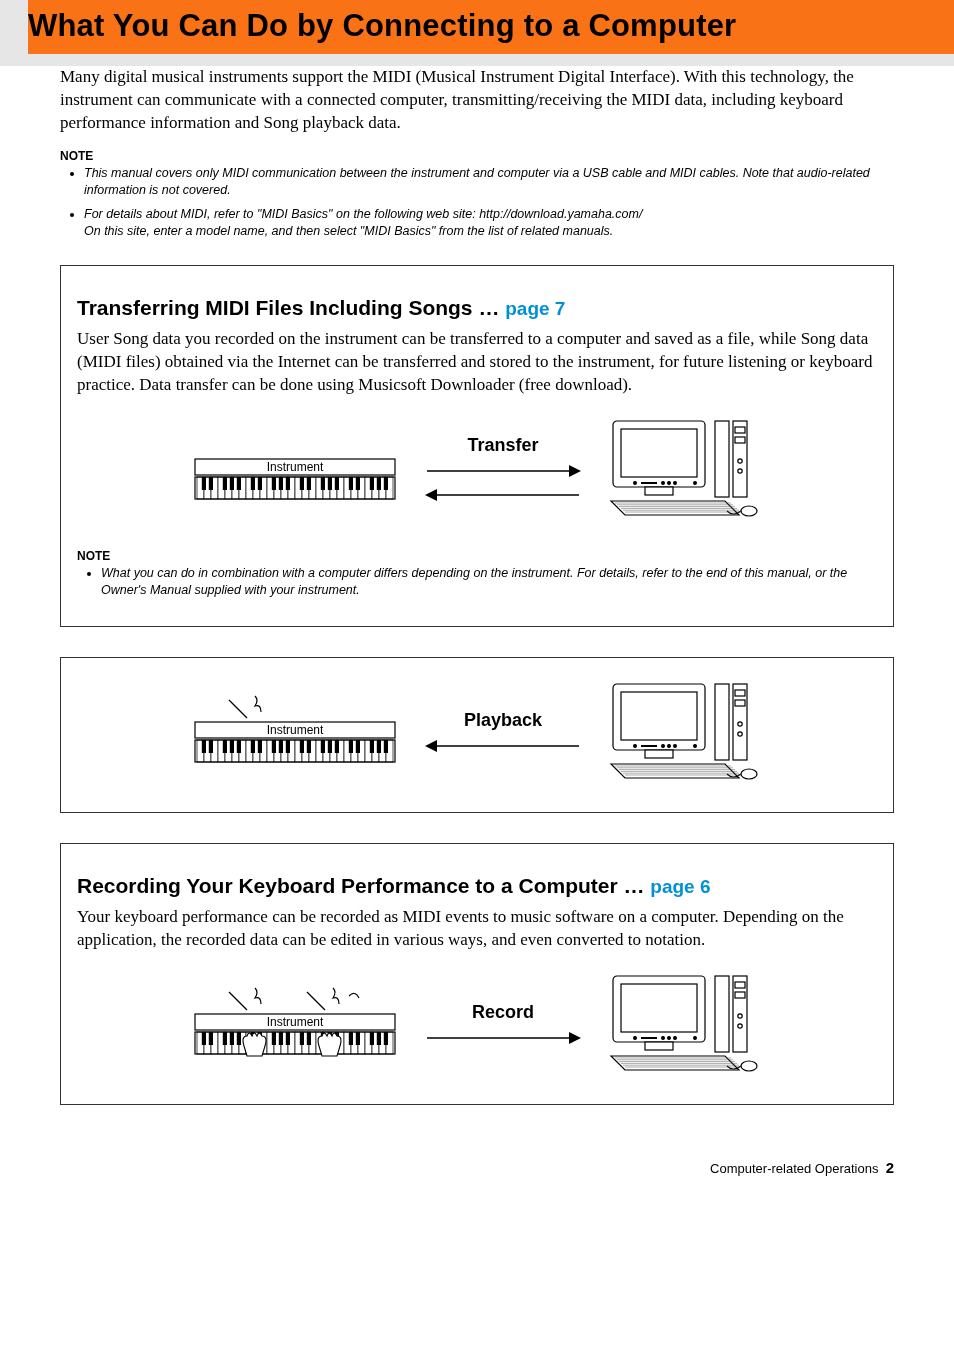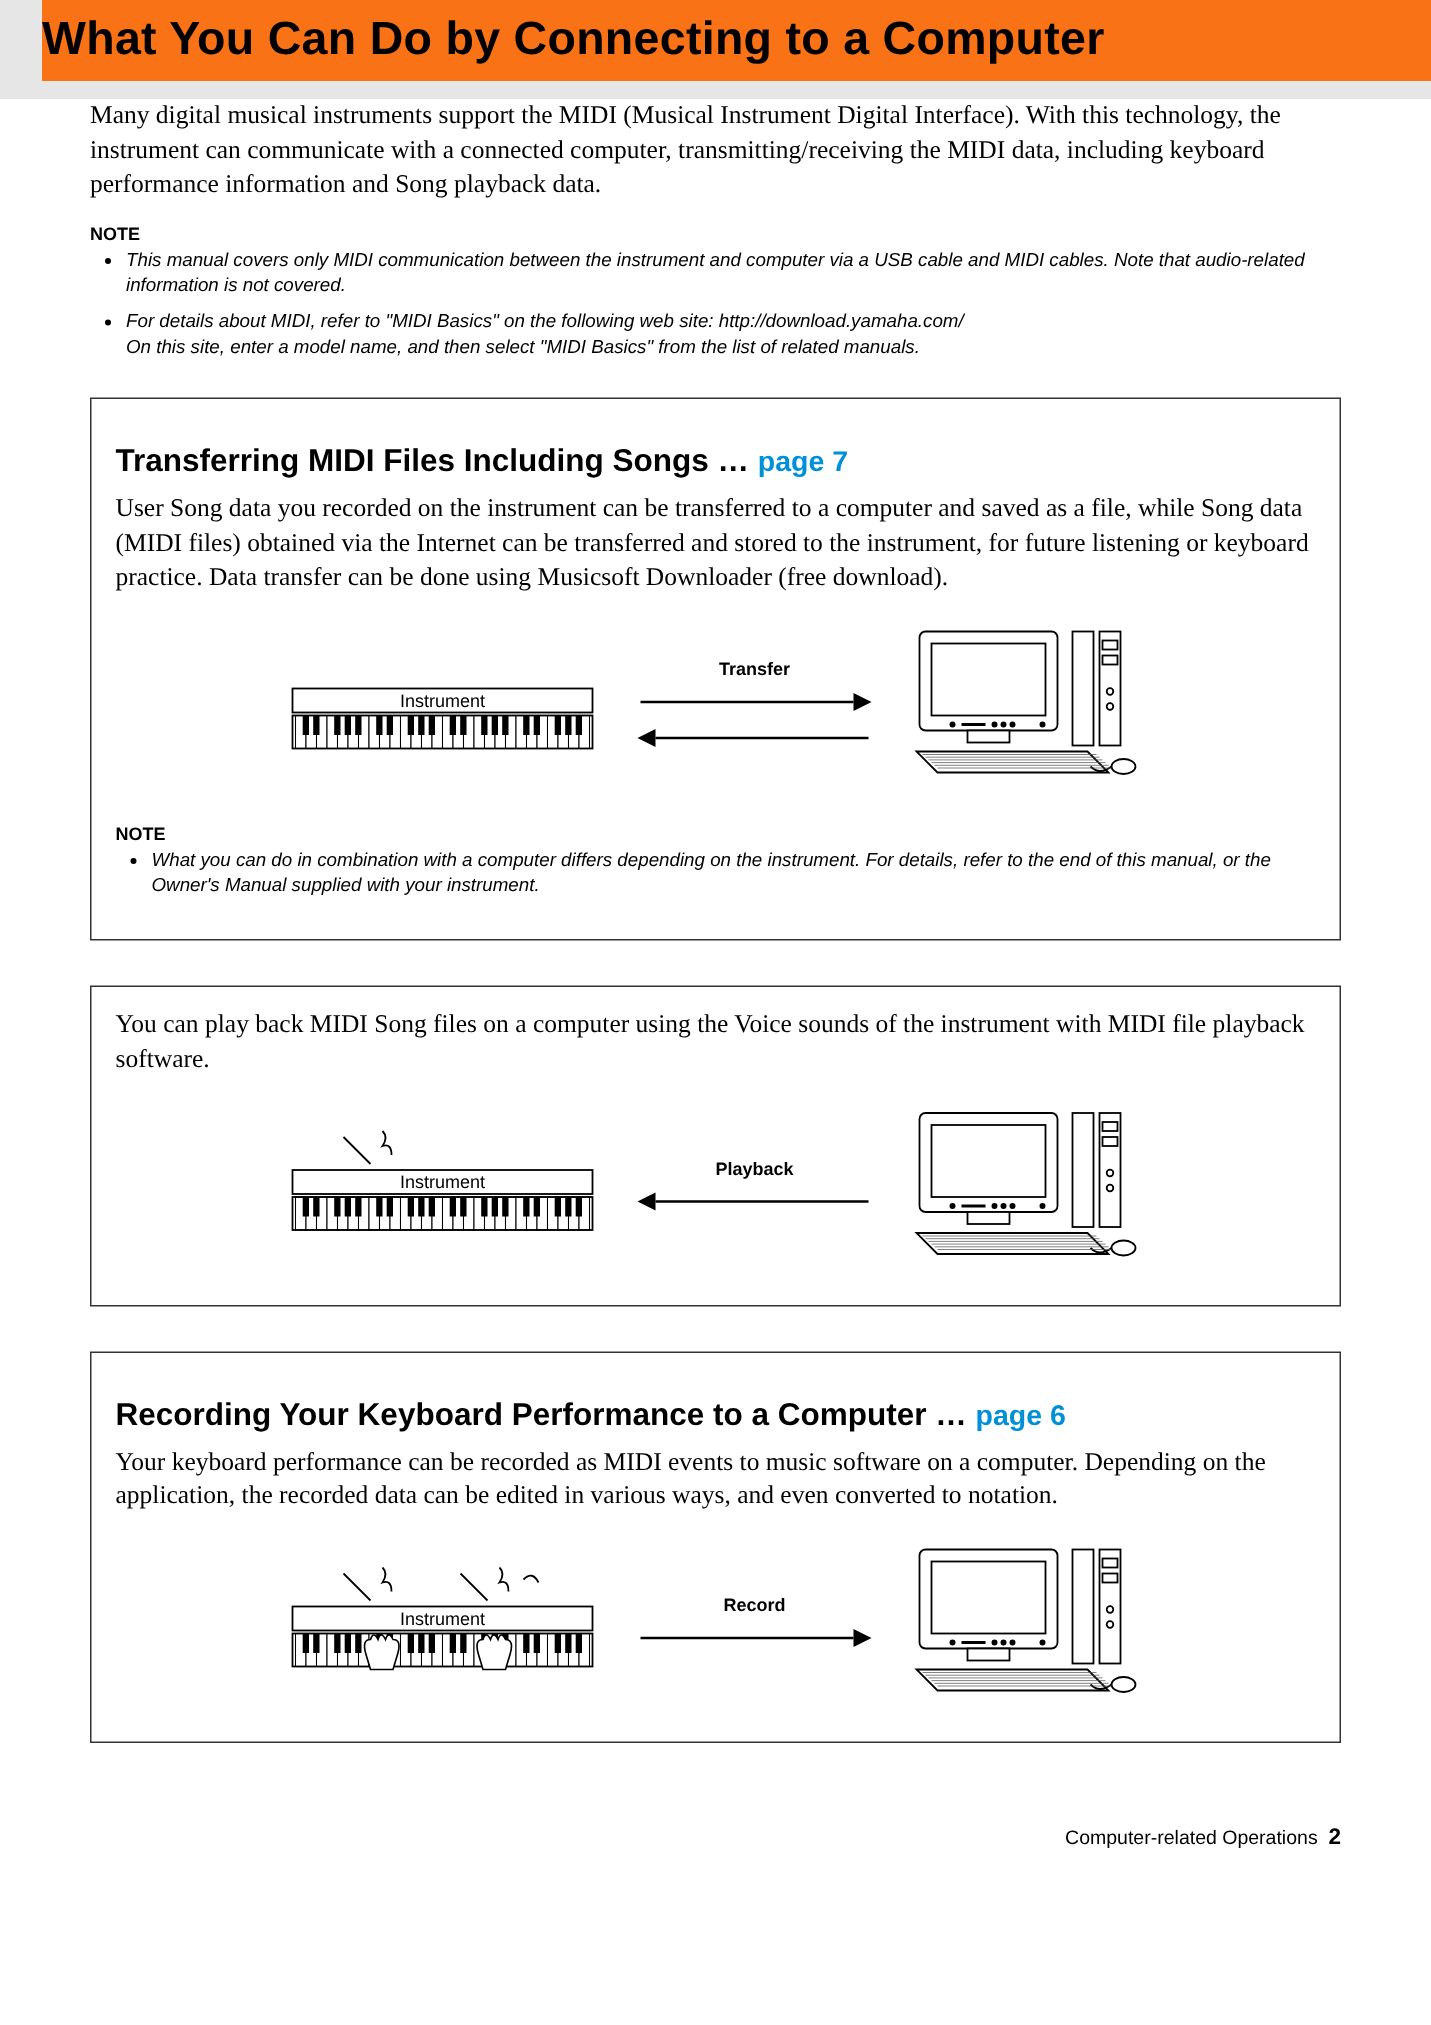--- a/index.html
+++ b/index.html
@@ -96,21 +96,21 @@
   }
   .arrow-stack {
     display: flex;
     flex-direction: column;
     align-items: center;
     gap: 6px;
   }
   .arrow-label {
     font-family: Arial, Helvetica, sans-serif;
     font-weight: bold;
-    font-size: 12px;
+    font-size: 18px;
   }
   .note-in-box {
     margin-top: 24px;
   }
   .note-in-box .note-head { margin-top: 0; }
   .note-in-box ul.note-list { margin-bottom: 0; }
   .footer {
     padding: 24px 60px 30px 0;
     text-align: right;
     font-family: Arial, Helvetica, sans-serif;
@@ -262,21 +262,20 @@
           </div>
         </div>
         <div class="note-in-box">
           <div class="note-head">NOTE</div>
           <ul class="note-list">
             <li>What you can do in combination with a computer differs depending on the instrument. For details, refer to the end of this manual, or the Owner's Manual supplied with your instrument.</li>
           </ul>
         </div>
       </div>
       <div class="section-box">
-        <p class="section-body">You can play back MIDI Song files on a computer using the Voice sounds of the instrument with MIDI file playback software.</p>
         <div class="diagram">
           <div class="diag-col">
   <svg width="212" height="78" viewBox="0 0 212 78">
 
       <g stroke="#000" stroke-width="1.2" fill="none">
         <line x1="40" y1="6" x2="58" y2="24"></line>
         <path d="M66 2 q4 4 0 10 q6 -2 6 6"></path>
 
       </g>
     <rect x="6" y="28" width="200" height="16" fill="#fff" stroke="#000" stroke-width="1.2"></rect>

